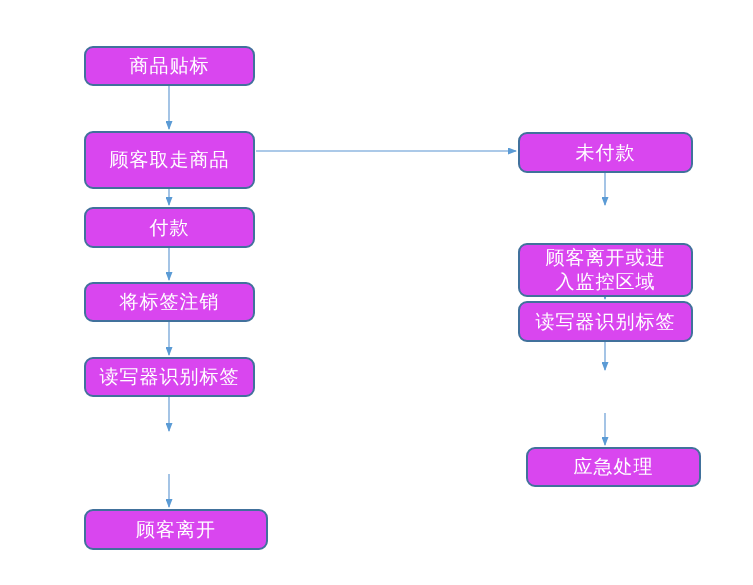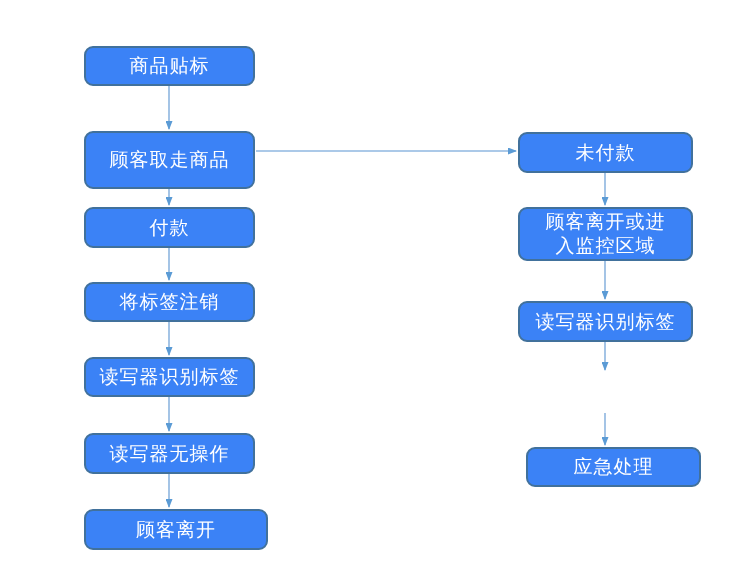--- a/index.html
+++ b/index.html
@@ -17,34 +17,35 @@
   }
   .arrows {
     position: absolute;
     left: 0;
     top: 0;
     pointer-events: none;
   }
   .node {
     position: absolute;
     box-sizing: border-box;
-    background: #3b82f6;
+    background: #d946ef;
     border: 2px solid #41719C;
     border-radius: 9px;
     color: #FFFFFF;
     font-size: 19px;
     line-height: 24px;
     display: flex;
     align-items: center;
     justify-content: center;
     text-align: center;
     letter-spacing: 1px;
   }
   .node.two-line {
     padding: 12px 17px;
+    margin-top: 36px;
   }
 </style>
 </head>
 <body>
 
 <div class="canvas">
 
   <svg class="arrows" width="753" height="585" viewBox="0 0 753 585">
     <defs>
       <marker id="ah" markerWidth="9" markerHeight="7" refX="8" refY="3.5" orient="auto" markerUnits="userSpaceOnUse">
@@ -75,23 +76,20 @@
   </div>
   <div class="node" style="left:84px;  top:207px; width:171px; height:41px;">
     <span>付款</span>
   </div>
   <div class="node" style="left:84px;  top:282px; width:171px; height:40px;justify-content:center;">
     <span>将标签注销</span>
   </div>
   <div class="node" style="left:84px;  top:357px; width:171px; height:40px;">
     <span>读写器识别标签</span>
   </div>
-  <div class="node" style="left:84px;  top:433px; width:171px; height:41px;">
-    <span>读写器无操作</span>
-  </div>
   <div class="node" style="left:84px;  top:509px; width:184px; height:41px;">
     <span>顾客离开</span>
   </div>
 
   <div class="node" style="left:518px; top:132px; width:175px; height:41px;">
     <span>未付款</span>
   </div>
   <div class="node two-line" style="left:518px; top:207px; width:175px; height:54px;">
     <span>顾客离开或进入监控区域</span>
   </div>

